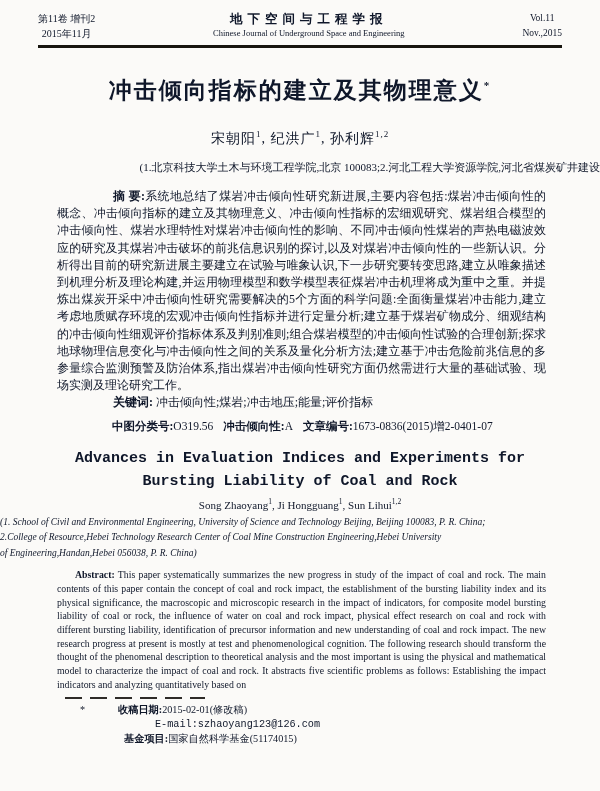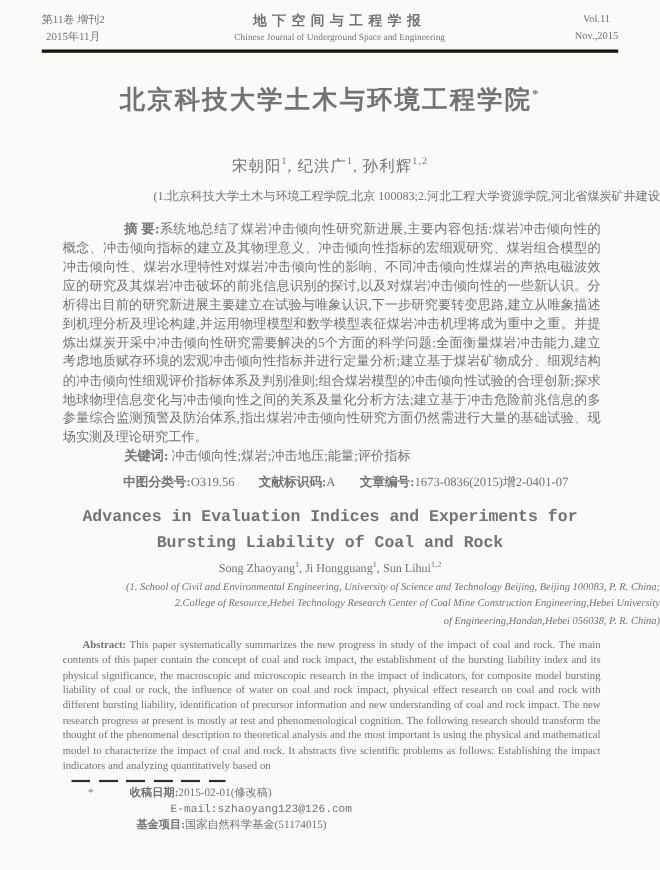--- a/index.html
+++ b/index.html
@@ -1,50 +1,50 @@
 <!DOCTYPE html>
 <html><head>
 <meta charset="utf-8">
 <style>
   html,body{margin:0;padding:0;background:#e8e6e2;}
   .page{
     position:relative;
     width:600px;height:791px;
     margin:0 auto;
     background:#fbfaf8;
-    color:#737373;
+    color:#0f172a;
     overflow:hidden;
     font-family:"Liberation Serif","DejaVu Serif",serif;
   }
   
   .hdr{display:flex;justify-content:space-between;align-items:center;padding:11px 38px 0 38px;}
   .hdr-block{text-align:center;}
   .hdr-cn{font-size:10px;line-height:15px;white-space:nowrap;}
   .hdr-center .jcn{font-size:12.5px;font-weight:bold;letter-spacing:5px;line-height:15px;white-space:nowrap;}
   .hdr-center .jen{font-size:8.5px;line-height:13px;white-space:nowrap;}
   .hdr-right{font-size:9.5px;line-height:15px;}
   .rule{margin:4px 38px 0 38px;border-top:3px solid #17150f;}
   
   .title-cn{margin-top:27px;text-align:center;font-size:23px;font-weight:bold;letter-spacing:2px;}
   .title-cn sup{font-size:11px;font-weight:bold;}
-  .authors-cn{margin-top:36px;text-align:center;font-size:14px;letter-spacing:1px;}
+  .authors-cn{margin-top:24px;text-align:center;font-size:14px;letter-spacing:1px;}
   .authors-cn sup{font-size:9px;}
   .affil-cn{margin-top:10px;text-align:right;font-size:11px;line-height:18px;}
   
   .abs-cn{margin:12px 54px 0 57px;font-size:12px;line-height:17.2px;text-align:justify;text-justify:inter-ideograph;}
   .abs-cn .para{text-indent:56px;}
   .abs-label{font-weight:bold;margin-top:16px;}
   .kw-line{margin-left:56px;margin-top:0;}
-  .clc-row{display:flex;gap:22px;margin:7px 0 0 112px;font-size:11.5px;white-space:nowrap;}
+  .clc-row{display:flex;gap:10px;margin:7px 0 0 112px;font-size:11.5px;white-space:nowrap;}
   .clc-label{font-weight:bold;}
   
   .title-en{margin:13px auto 0 auto;width:470px;text-align:center;font-size:15px;font-weight:bold;line-height:23px;font-family:Liberation Mono, monospace;}
   .authors-en{margin-top:6px;text-align:center;font-size:11px;}
   .authors-en sup{font-size:7.5px;}
-  .affil-en{margin-top:4px;text-align:right;font-style:italic;font-size:9.5px;line-height:15.5px;}
+  .affil-en{margin-top:4px;text-align:left;font-style:italic;font-size:9.5px;line-height:15.5px;}
   .abs-en{margin:7px 54px 0 57px;font-size:9.8px;line-height:13.7px;text-align:justify;}
   .abs-en .para{text-indent:18px;}
   
   .fn-divider{margin:6px 0 4px 65px;width:140px;height:2px;
     background:repeating-linear-gradient(90deg,#2e2b28 0 17px,transparent 17px 25px);}
   .fn{margin-left:95px;font-size:10.2px;line-height:14.4px;}
   .fn-label{font-weight:bold;margin-left:29px;}
   .fn-line1{text-indent:-15px;}
   .fn-star{display:inline-block;width:9px;text-indent:0;}
   .fn-email{padding-left:60px;font-family:Liberation Mono, monospace;}
@@ -64,40 +64,40 @@
       <div class="jcn">地下空间与工程学报</div>
       <div class="jen">Chinese Journal of Underground Space and Engineering</div>
     </div>
     <div class="hdr-block hdr-right">
       <div>Vol.11</div>
       <div>Nov.,2015</div>
     </div>
   </div>
   <div class="rule"></div>
 
-  <div class="title-cn"><span>北京科技大学土木与环境工程学院</span><sup>*</sup></div>
+  <div class="title-cn"><span>冲击倾向指标的建立及其物理意义</span><sup>*</sup></div>
 
   <div class="authors-cn">
     <span><span>宋朝阳</span><sup>1</sup><span>,</span></span>
     <span><span>纪洪广</span><sup>1</sup><span>,</span></span>
     <span><span>孙利辉</span><sup>1,2</sup><span></span></span>
   </div>
 
   <div class="affil-cn">
     <div>(1.北京科技大学土木与环境工程学院,北京 100083;2.河北工程大学资源学院,河北省煤炭矿井建设</div>
   </div>
 
   <div class="abs-cn">
     <div class="para"><span class="abs-label">摘  要:</span><span>系统地总结了煤岩冲击倾向性研究新进展,主要内容包括:煤岩冲击倾向性的概念、冲击倾向指标的建立及其物理意义、冲击倾向性指标的宏细观研究、煤岩组合模型的冲击倾向性、煤岩水理特性对煤岩冲击倾向性的影响、不同冲击倾向性煤岩的声热电磁波效应的研究及其煤岩冲击破坏的前兆信息识别的探讨,以及对煤岩冲击倾向性的一些新认识。分析得出目前的研究新进展主要建立在试验与唯象认识,下一步研究要转变思路,建立从唯象描述到机理分析及理论构建,并运用物理模型和数学模型表征煤岩冲击机理将成为重中之重。并提炼出煤炭开采中冲击倾向性研究需要解决的5个方面的科学问题:全面衡量煤岩冲击能力,建立考虑地质赋存环境的宏观冲击倾向性指标并进行定量分析;建立基于煤岩矿物成分、细观结构的冲击倾向性细观评价指标体系及判别准则;组合煤岩模型的冲击倾向性试验的合理创新;探求地球物理信息变化与冲击倾向性之间的关系及量化分析方法;建立基于冲击危险前兆信息的多参量综合监测预警及防治体系,指出煤岩冲击倾向性研究方面仍然需进行大量的基础试验、现场实测及理论研究工作。</span></div>
     <div class="kw-line"><span class="abs-label">关键词:</span><span> 冲击倾向性;煤岩;冲击地压;能量;评价指标</span></div>
   </div>
 
   <div class="clc-row">
     <span><span class="clc-label">中图分类号:</span><span>O319.56</span></span>
-    <span><span class="clc-label">文献标识码:</span><span>A</span></span>
+    <span><span class="clc-label">冲击倾向性:</span><span>A</span></span>
     <span><span class="clc-label">文章编号:</span><span>1673-0836(2015)增2-0401-07</span></span>
   </div>
 
   <div class="title-en">Advances in Evaluation Indices and Experiments for Bursting Liability of Coal and Rock</div>
 
   <div class="authors-en">
     <span><span>Song Zhaoyang</span><sup>1</sup><span>, </span></span>
     <span><span>Ji Hongguang</span><sup>1</sup><span>, </span></span>
     <span><span>Sun Lihui</span><sup>1,2</sup><span></span></span>
   </div>

